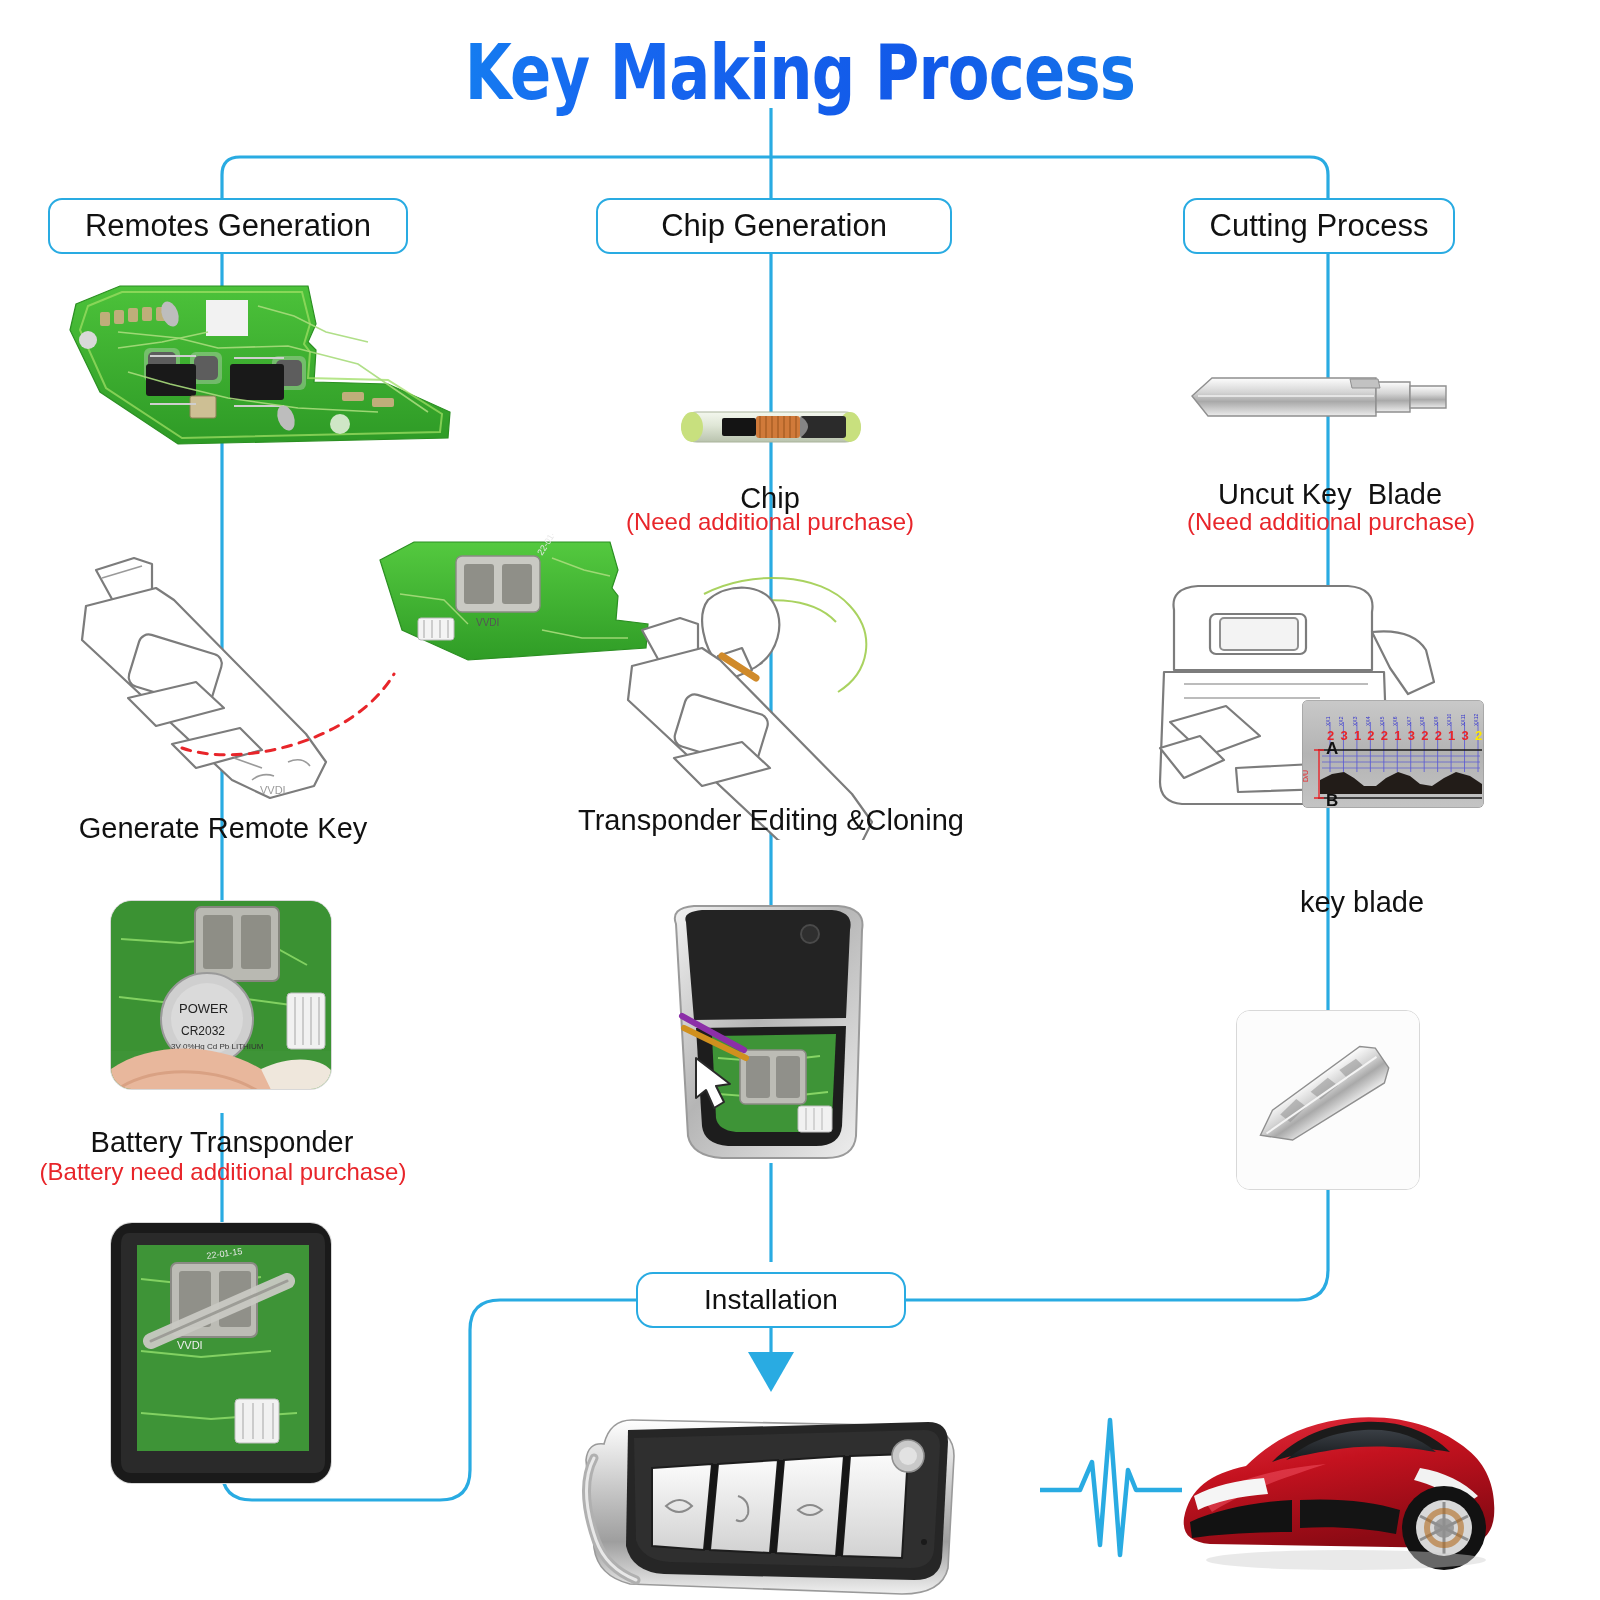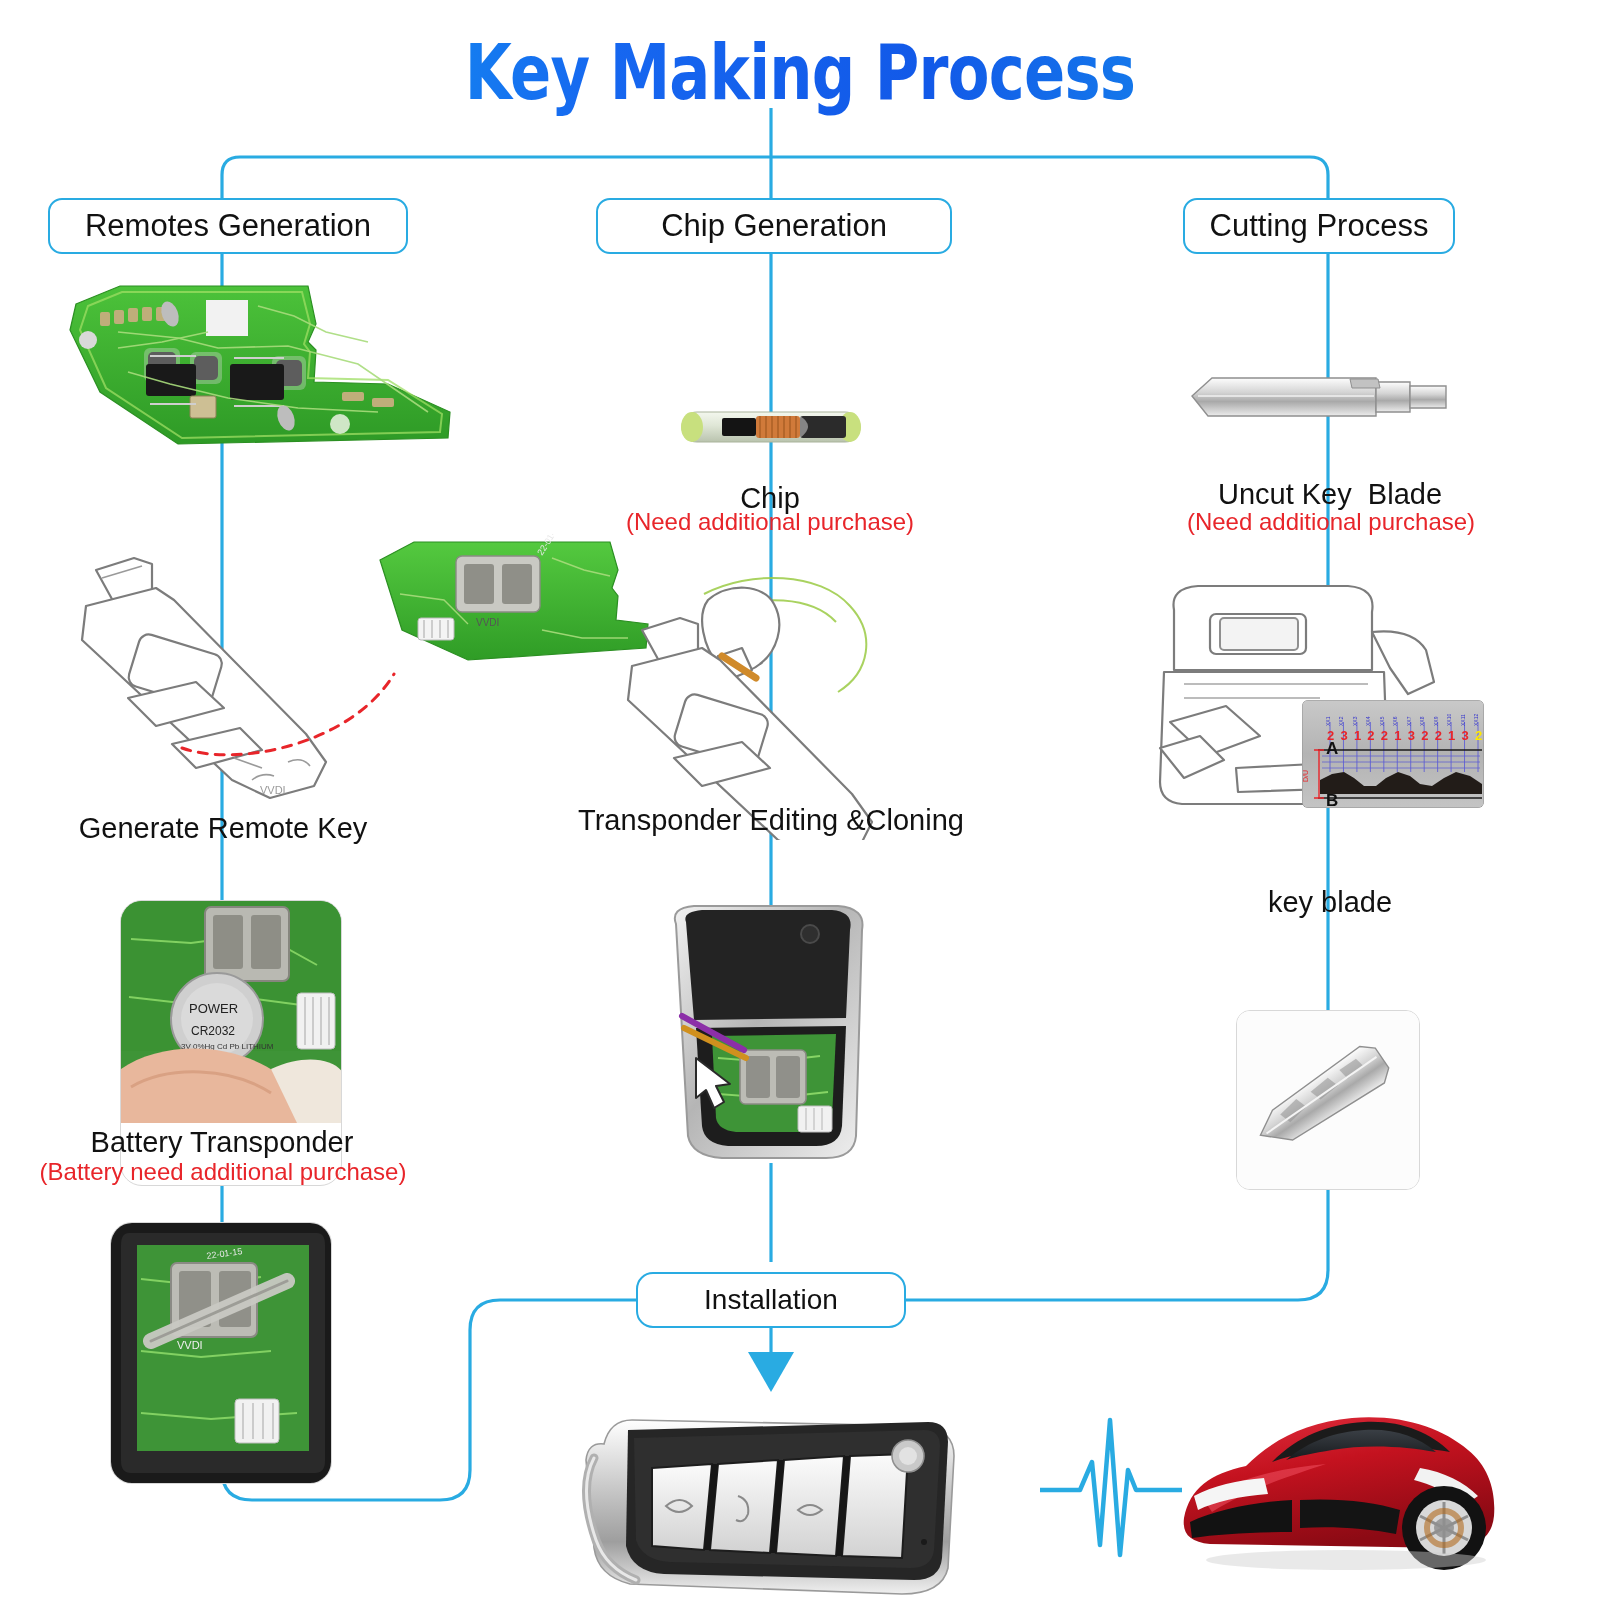--- a/index.html
+++ b/index.html
@@ -232,21 +232,21 @@
     </g>
     <text x="170" y="22" font-size="9" fill="#e8e8e8" transform="rotate(-58 170 22)" font-family="Liberation Sans, sans-serif">22-01-15</text>
   </svg>
 
   <svg class="art" style="left:168px; top:640px;" width="260" height="120" viewBox="0 0 260 120">
     <path d="M14,108 C70,128 184,104 226,34" fill="none" stroke="#E8252A" stroke-width="3" stroke-dasharray="9 8" stroke-linecap="round"></path>
   </svg>
 
   <div class="caption" style="left:48px; top:812px; width:350px;">Generate Remote Key</div>
 
-  <div class="photo-card" style="left:120px; top:900px; width:222px; height:286px;">
+  <div class="photo-card" style="left:110px; top:900px; width:222px; height:190px;">
     <svg width="222" height="222" viewBox="0 0 222 222">
       <rect width="222" height="222" fill="#3E9437"></rect>
       <path d="M0,0 H222 V150 H0 Z" fill="#3b9233"></path>
       <g fill="none" stroke="#8fdc6a" stroke-width="2" opacity="0.85">
         <path d="M10,38 L70,42 L130,34"></path>
           <path d="M8,96 L60,102 L120,96 L180,104"></path>
         <path d="M140,10 L160,44 L196,64"></path>
       </g>
       <rect x="84" y="6" width="84" height="74" rx="6" fill="#b9b9b2" stroke="#86867e" stroke-width="2"></rect>
       <rect x="92" y="14" width="30" height="54" rx="3" fill="#8e8e86"></rect>
@@ -486,21 +486,21 @@
           <text x="108.72727272727273" y="26" font-size="5" font-family="Liberation Sans, sans-serif" fill="#3333CC" transform="rotate(-90 108.72727272727273 26)">XX7</text>
           <text x="122.18181818181819" y="26" font-size="5" font-family="Liberation Sans, sans-serif" fill="#3333CC" transform="rotate(-90 122.18181818181819 26)">XX8</text>
           <text x="135.63636363636363" y="26" font-size="5" font-family="Liberation Sans, sans-serif" fill="#3333CC" transform="rotate(-90 135.63636363636363 26)">XX9</text>
           <text x="149.0909090909091" y="26" font-size="5" font-family="Liberation Sans, sans-serif" fill="#3333CC" transform="rotate(-90 149.0909090909091 26)">XX10</text>
           <text x="162.54545454545456" y="26" font-size="5" font-family="Liberation Sans, sans-serif" fill="#3333CC" transform="rotate(-90 162.54545454545456 26)">XX11</text>
           <text x="176" y="26" font-size="5" font-family="Liberation Sans, sans-serif" fill="#3333CC" transform="rotate(-90 176 26)">XX12</text>
         </g>
     </svg>
   </div>
 
-  <div class="caption" style="left:1200px; top:886px; width:260px;">key blade</div>
+  <div class="caption" style="left:1232px; top:886px; width:260px;">key blade</div>
 
   <div class="photo-card plain" style="left:1236px; top:1010px; width:184px; height:180px;">
     <svg width="184" height="180" viewBox="0 0 184 180">
       <rect width="184" height="180" fill="#fcfcfc"></rect>
       <g transform="rotate(-34 92 90)">
         <path d="M16,80 L40,66 L148,62 L160,72 L160,96 L148,106 L40,102 Z" fill="url(#steel)" stroke="#8f8f8f" stroke-width="1.4"></path>
         <path d="M44,74 L66,70 L70,82 L48,86 Z" fill="#8f8f8f" opacity="0.55"></path>
         <path d="M82,72 L104,70 L108,82 L86,84 Z" fill="#8f8f8f" opacity="0.55"></path>
         <path d="M118,70 L138,70 L140,80 L120,82 Z" fill="#8f8f8f" opacity="0.55"></path>
         <path d="M22,82 L156,80" stroke="#f4f4f4" stroke-width="2"></path>

